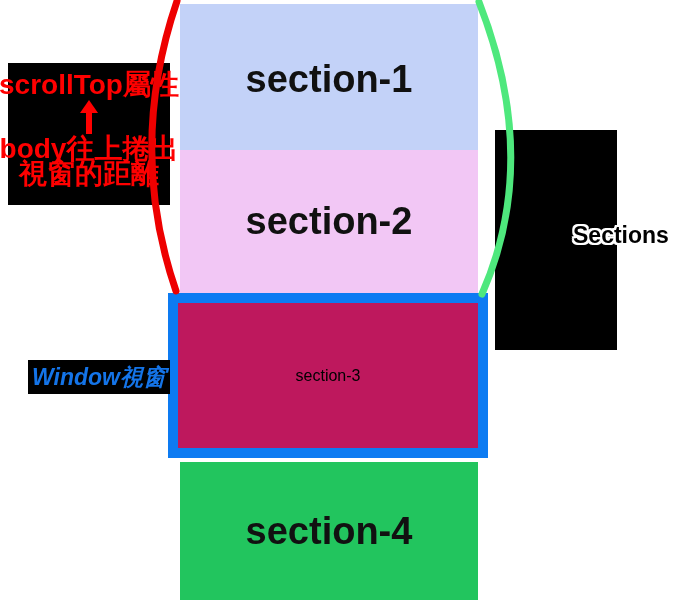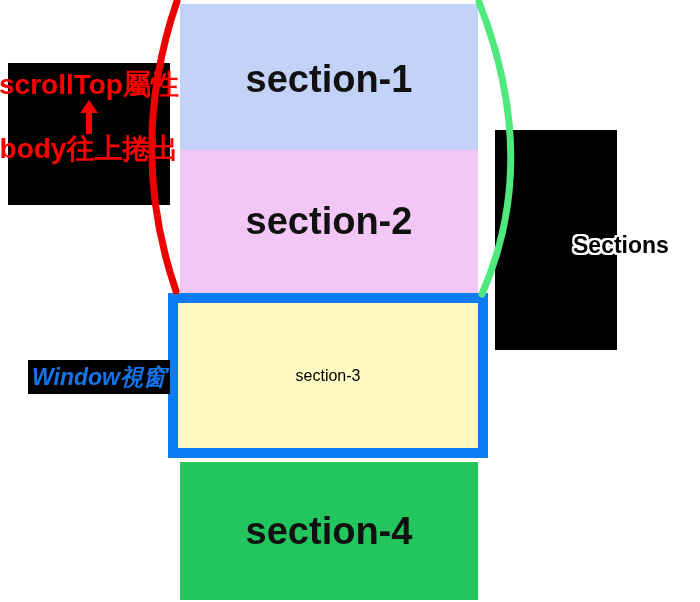--- a/index.html
+++ b/index.html
@@ -32,21 +32,21 @@
   .sec4 { top: 462px; height: 138px; background: #22c55e; }
 
   
   .window-box {
     position: absolute;
     left: 168px;
     top: 293px;
     width: 300px;  
     height: 145px; 
     border: 10px solid #0d7bf2;
-    background: #fef9c3;
+    background: #be185d;
     display: flex;
     align-items: center;
     justify-content: center;
   }
 
   
   .note-box { position: absolute; background: #000000; }
 
   .scrolltop-note {
     left: 8px; top: 63px;
@@ -107,21 +107,20 @@
     left: 573px; top: 222px;
     font-size: 23px;
     font-weight: bold;
     color: #000000;
     white-space: nowrap;
     text-shadow:
       -2px 0 0 #ffffff, 2px 0 0 #ffffff,
       0 -2px 0 #ffffff, 0 2px 0 #ffffff,
       -2px -2px 0 #ffffff, 2px -2px 0 #ffffff,
       -2px 2px 0 #ffffff, 2px 2px 0 #ffffff;
-    margin-top: 10px;
   }
 
   
   .curves {
     position: absolute;
     left: 0; top: 0;
     width: 700px; height: 602px;
     pointer-events: none;
   }
 </style>
@@ -144,20 +143,21 @@
     <span class="sec-label">section-3</span>
   </div>
 
   <div class="note-box scrolltop-note">
     <span class="red-line">scrollTop屬性</span>
     <span class="up-arrow">
       <span class="head"></span>
       <span class="shaft"></span>
     </span>
     <span class="red-line">body往上捲出</span>
+    <span class="red-line">視窗的距離</span>
   </div>
 
   <div class="note-box window-label">
     <span class="blue-text">Window視窗</span>
   </div>
 
   <div class="note-box sections-note"></div>
   <span class="outlined-text">Sections</span>
 
   <svg class="curves" viewBox="0 0 700 602" xmlns="http://www.w3.org/2000/svg">

